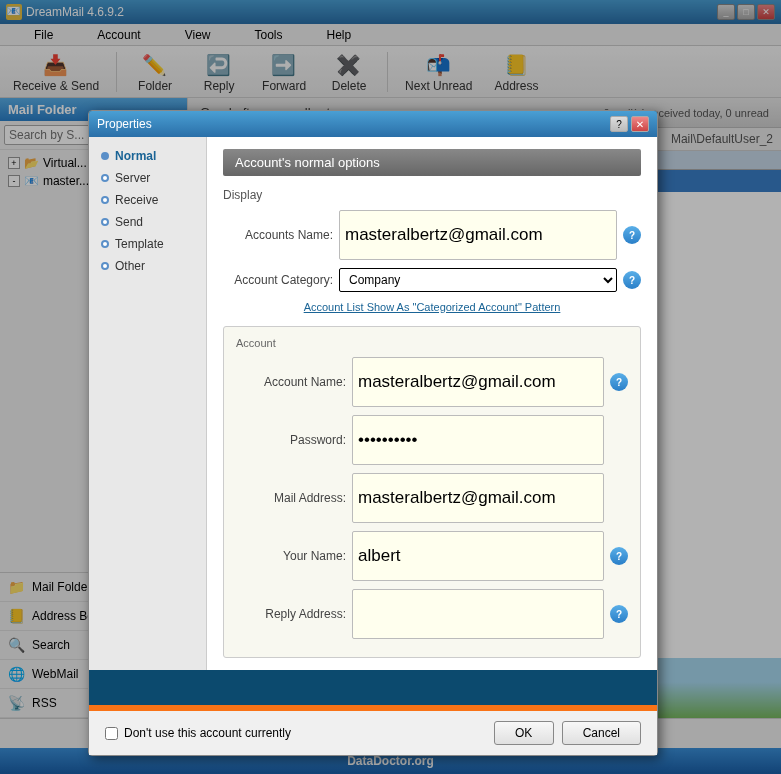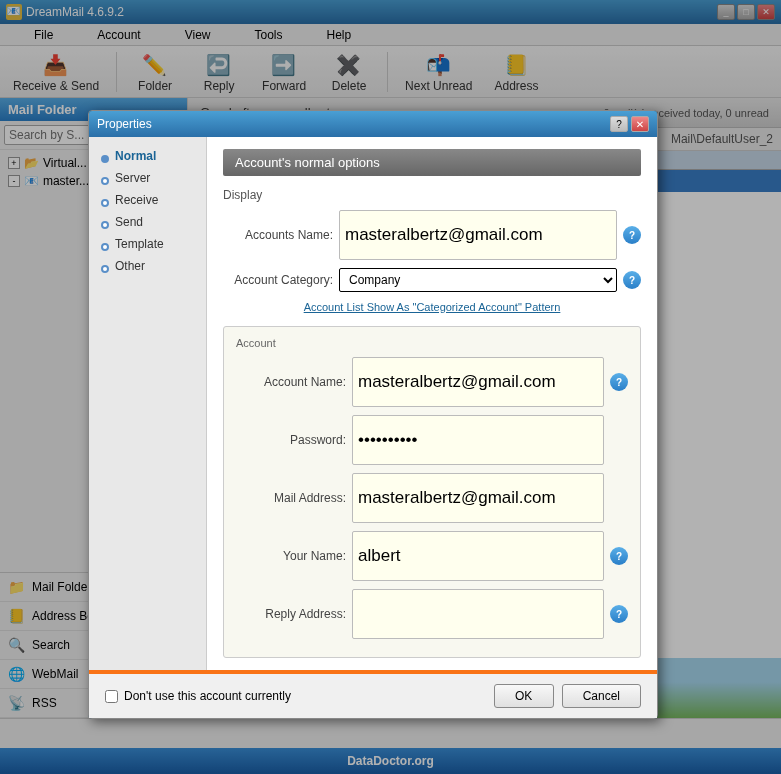--- a/index.html
+++ b/index.html
@@ -187,21 +187,21 @@
     .dialog-title-btns { display: flex; gap: 3px; }
     .dialog-title-btn { width: 18px; height: 16px; border: 1px solid #aaa; background: linear-gradient(to bottom, #ddd, #bbb); border-radius: 2px; cursor: pointer; display: flex; align-items: center; justify-content: center; font-size: 10px; }
     .dialog-title-btn.close { background: linear-gradient(to bottom, #e88, #c44); color: white; }
 
     .dialog-body { display: flex; min-height: 440px; }
 
     
     .dialog-nav { width: 118px; background: #e8e8e8; border-right: 1px solid #ccc; padding: 8px 0; }
     .dialog-nav-item {
       display: flex;
-      align-items: flex-end;
+      align-items: center;
       padding: 4px 8px 4px 12px;
       cursor: pointer;
       font-size: 12px;
       color: #333;
       gap: 6px;
     }
     .dialog-nav-item.active { color: #1a6496; font-weight: bold; }
     .nav-dot { width: 8px; height: 8px; border-radius: 50%; border: 2px solid #5a8fc8; background: white; flex-shrink: 0; }
     .nav-dot.filled { background: #5a8fc8; }
 
@@ -232,24 +232,25 @@
       border-radius: 3px;
       padding: 10px 12px;
       background: #f8f8f0;
       margin-top: 8px;
     }
     .account-section-title { font-size: 11px; color: #666; margin-bottom: 8px; }
 
     
     .dialog-footer {
       padding: 10px 16px;
-      border-top: 4px solid #f97316;
+      border-top: 6px solid #f97316;
       display: flex;
       align-items: center;
       background: #f0f0f0;
+      margin-top: 35px;
     }
     .footer-checkbox { display: flex; align-items: center; gap: 6px; }
     .footer-checkbox input { width: 13px; height: 13px; }
     .footer-btns { margin-left: auto; display: flex; gap: 8px; }
     .footer-btn {
       padding: 4px 20px;
       border: 1px solid #888;
       background: linear-gradient(to bottom, #f8f8f8, #e0e0e0);
       border-radius: 3px;
       cursor: pointer;

